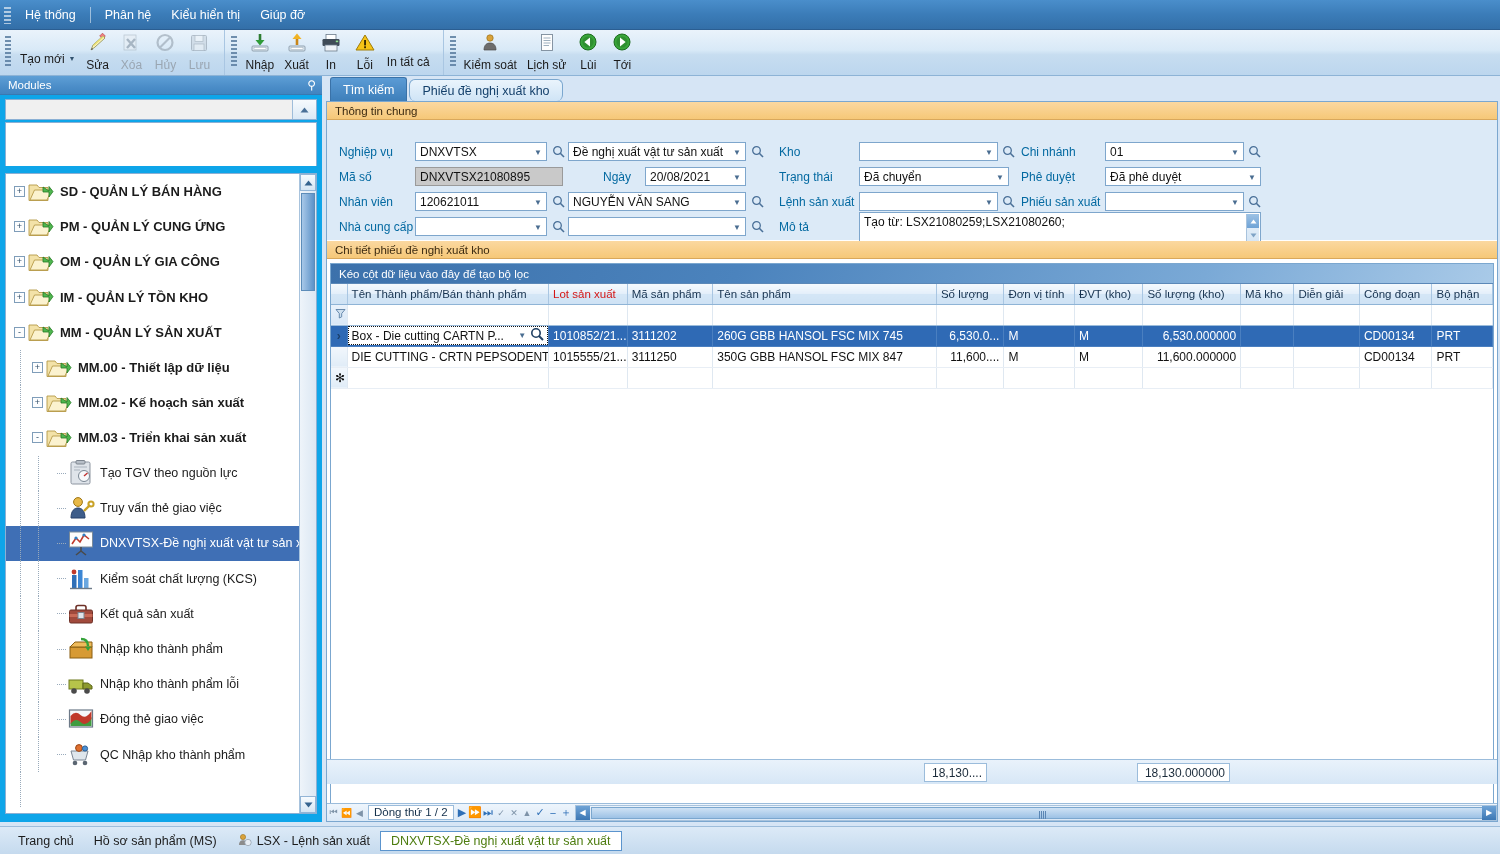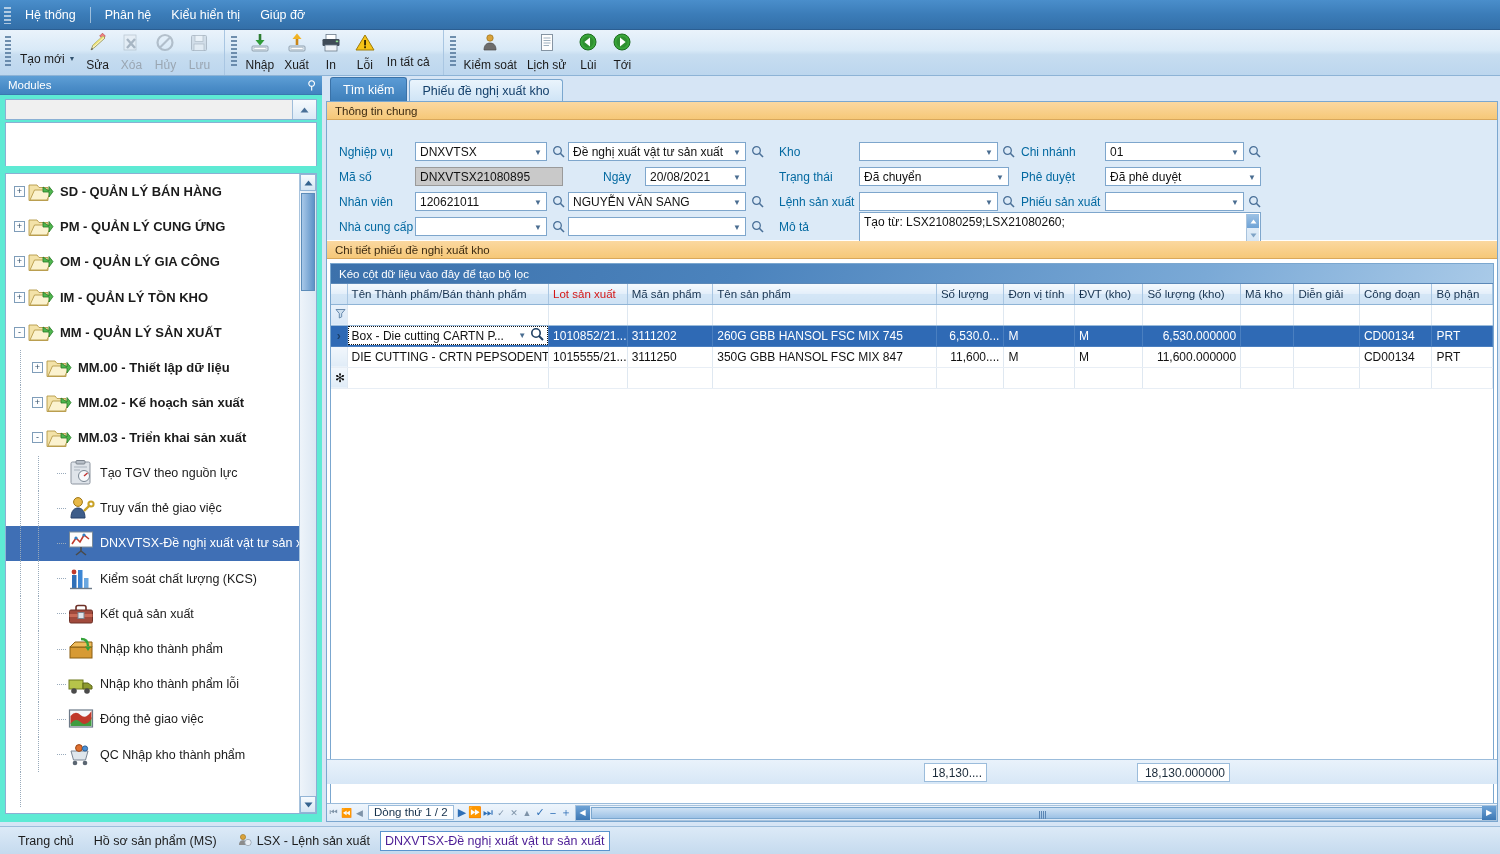--- a/index.html
+++ b/index.html
@@ -54,21 +54,21 @@
   }
   .tbtn.wide{ flex-direction:row; align-items:center; padding-bottom:3px;}
   .tbtn .lbl{ font-size:12px; margin-top:1px; white-space:nowrap; }
   .tbtn.dim .lbl{ color:#9aa6b2; }
   .tbtn.big{ align-items:center; flex-direction:row; padding-bottom:3px;}
   .ico{ display:block; }
 
   
   .sidebar{
     position:absolute; left:0; top:76px; width:322px; height:746px;
-    background:#5eead4;
+    background:#0ea5e9;
   }
   .sb-head{
     height:19px; display:flex; align-items:center; justify-content:space-between;
     padding:0 6px 0 8px;
     background:linear-gradient(to bottom,#5e9fd6 0%,#4b8dc8 60%,#4184c0 100%);
     color:#fff; font-size:11.5px;
     border-bottom:1px solid #3a78b0;
   }
   .sb-search{
     margin:4px 5px 2px 5px; height:21px;
@@ -144,21 +144,21 @@
   .tabstrip{ display:flex; align-items:flex-end; height:25px; padding-left:4px; }
   .tab{
     height:22px; padding:0 12px; display:flex; align-items:center;
     font-size:12.5px; border:1px solid #7ba7cf; border-bottom:none;
     border-radius:3px 3px 0 0; margin-right:2px; cursor:default;
   }
   .tab.active{
     background:linear-gradient(to bottom,#5b9bd5,#3e7fba);
     color:#fff; height:24px; border-color:#3a72a8;
   }
-  .tab.idle{ background:linear-gradient(to bottom,#eaf4fc,#cfe4f6); color:#14406b; }
+  .tab.idle{ background:linear-gradient(to bottom,#eaf4fc,#cfe4f6); color:#14406b;border-radius:6px; }
   .panel{
     position:absolute; left:0; right:0; top:25px; bottom:0;
     background:#fff; border:1px solid #7ba7cf;
   }
   .grp-head{
     height:18px; display:flex; align-items:center; padding-left:8px;
     background:linear-gradient(to bottom,#fbd8a0,#f6c878);
     border-bottom:1px solid #d7a martin;
     border-bottom:1px solid #d9a85c;
     font-size:11.5px; color:#3b2a10;
@@ -298,22 +298,22 @@
 
   
   .statusbar{
     position:absolute; left:0; right:0; bottom:0; height:28px;
     background:linear-gradient(to bottom,#dceaf7,#c5daee);
     border-top:1px solid #9dbddb;
     display:flex; align-items:center; padding-left:8px;
   }
   .sbi{ font-size:12.5px; padding:0 10px; cursor:default; white-space:nowrap; display:flex; align-items:center; gap:5px;}
   .sbi.active{
-    background:#fff; border:1px solid #5b94cd; height:20px; padding:0 4px;
-    display:flex; color:#4c1d95;
+    background:#fff; border:1px solid #5b94cd; height:20px; padding:0 10px;
+    display:flex; color:#4d7c0f;
   }
 </style>
 </head>
 <body>
 
 <div class="menubar">
   <div class="grip"></div>
   <div class="mi">Hệ thống</div>
   <div class="sep"></div>
   <div class="mi">Phân hệ</div>

